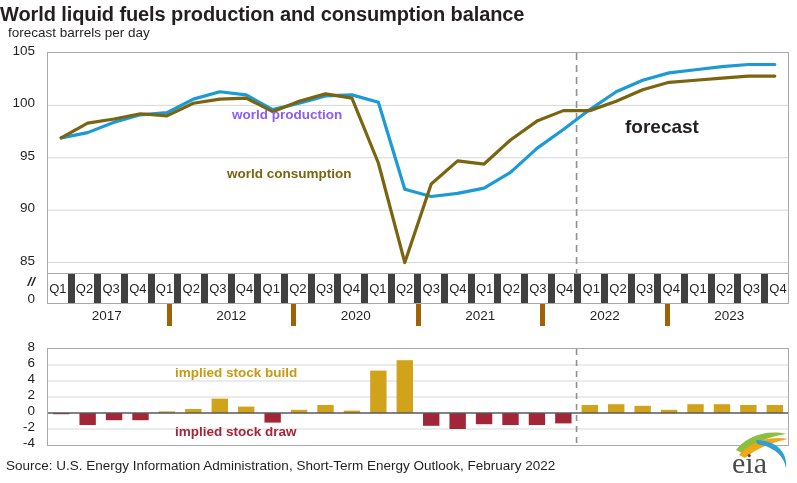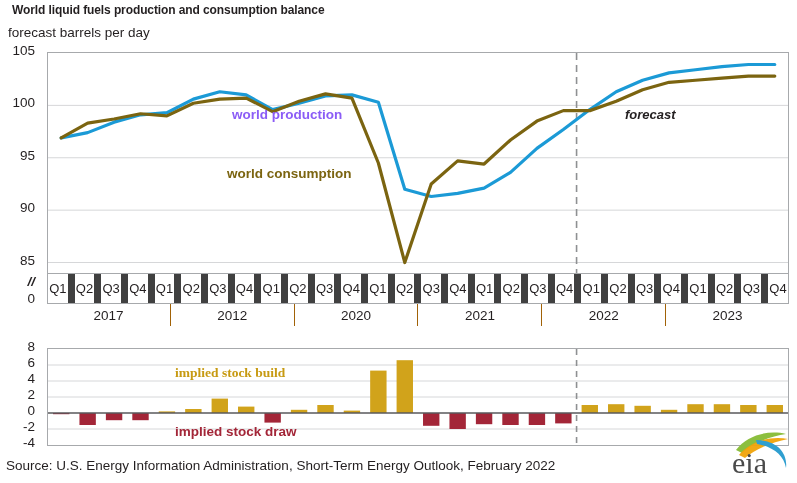--- a/index.html
+++ b/index.html
@@ -4,22 +4,22 @@
 <style>
   html,body{margin:0;padding:0;}
   body{
     width:797px;height:483px;background:#ffffff;
     font-family:"Liberation Sans", sans-serif;
     color:#221f1f;overflow:hidden;position:relative;
   }
   #root{position:absolute;inset:0;}
 
   .title{
-    position:absolute;left:12px;top:3px;
-    font-size:12px;font-weight:bold;letter-spacing:-0.1px;
+    position:absolute;left:0;top:3px;
+    font-size:20px;font-weight:bold;letter-spacing:-0.1px;
     color:#231f20;white-space:nowrap;
   }
   .subtitle{
     position:absolute;left:8px;top:25px;
     font-size:13.5px;color:#231f20;white-space:nowrap;
   }
 
   
   #topPanel{position:absolute;left:47px;top:52px;width:742px;height:222px;}
   #topPlot{position:absolute;left:0;top:0;width:100%;height:100%;
@@ -35,53 +35,53 @@
 
   .lbl-prod{
     position:absolute;left:185px;top:55px;
     font-size:13.5px;font-weight:bold;color:#8b5cf6;white-space:nowrap;
   }
   .lbl-cons{
     position:absolute;left:180px;top:114px;
     font-size:13.5px;font-weight:bold;color:#7b6410;white-space:nowrap;
   }
   .lbl-forecast{
-    position:absolute;left:578px;top:55px;
-    font-size:13px;font-weight:bold;color:#231f20;white-space:nowrap;font-style:italic;
+    position:absolute;left:578px;top:64px;
+    font-size:19px;font-weight:bold;color:#231f20;white-space:nowrap;
   }
 
   
   #xaxis{position:absolute;left:47px;top:274px;width:742px;height:52px;}
   #qrow{position:absolute;left:0;top:0;width:100%;height:30px;display:flex;
         border:1px solid #a7a9ac;border-top:none;box-sizing:border-box;}
   #qrow .q{
     flex:1 1 0;display:flex;align-items:center;justify-content:center;
     font-size:13px;color:#231f20;border-right:7px solid #404040;
     box-sizing:border-box;
   }
   #qrow .q:last-child{border-right:none;}
   #yrow{position:absolute;left:0;top:30px;width:100%;height:22px;display:flex;}
   #yrow .yr{
     flex:1 1 0;display:flex;align-items:center;justify-content:center;
     font-size:13.5px;color:#231f20;
-    border-right:1px solid #a16207;box-sizing:border-box;
+    border-right:5px solid #a16207;box-sizing:border-box;
   }
   #yrow .yr:last-child{border-right:none;}
 
   
   #botPanel{position:absolute;left:47px;top:348px;width:742px;height:98px;}
   #botPlot{position:absolute;left:0;top:0;width:100%;height:100%;
            border:1px solid #a7a9ac;box-sizing:border-box;background:#fff;}
   .ylabB{
     position:absolute;right:754px;font-size:13.5px;color:#231f20;
     text-align:right;width:40px;line-height:1;white-space:nowrap;
   }
   .lbl-build{
     position:absolute;left:128px;top:17px;
-    font-size:13.5px;font-weight:bold;color:#c79a12;white-space:nowrap;font-family:Liberation Serif, serif;
+    font-size:13.5px;font-weight:bold;color:#c79a12;white-space:nowrap;
   }
   .lbl-draw{
     position:absolute;left:128px;top:76px;
     font-size:13.5px;font-weight:bold;color:#a32638;white-space:nowrap;
   }
 
   
   .source{
     position:absolute;left:6px;top:458px;
     font-size:13.5px;color:#231f20;white-space:nowrap;

